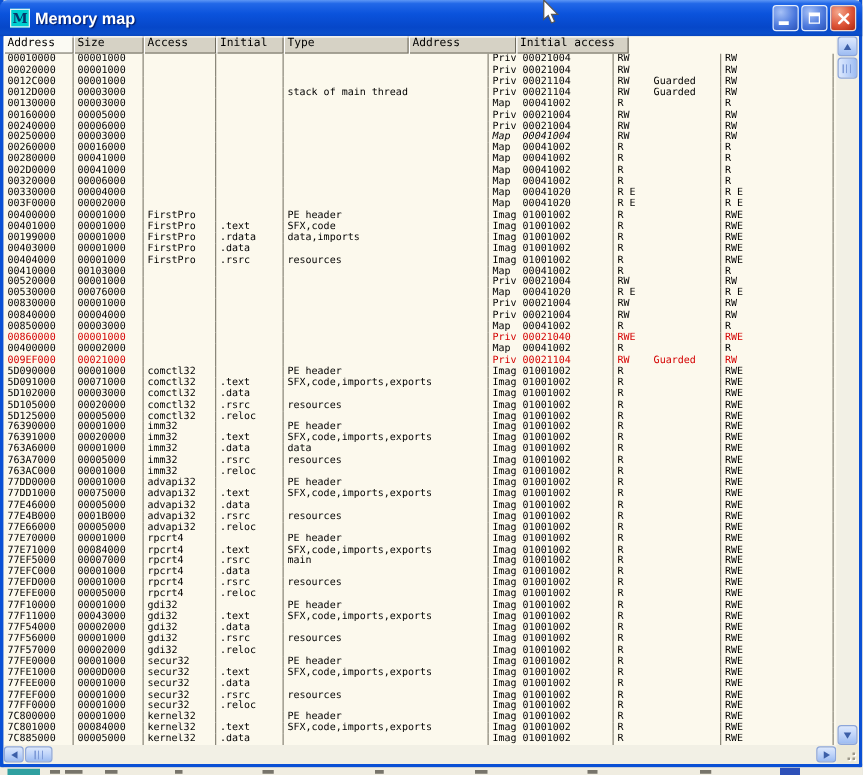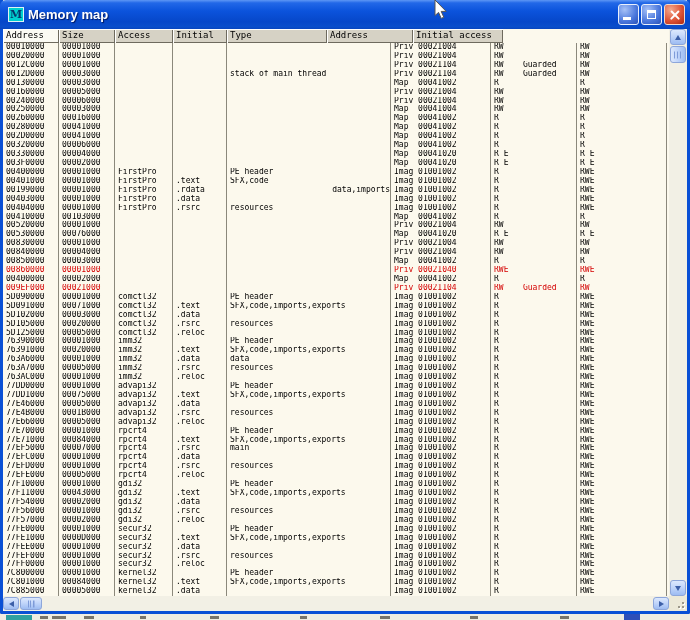--- a/index.html
+++ b/index.html
@@ -187,21 +187,21 @@
             <span class="cell" style="width: 100px;">Priv 00021004</span>
             <span class="cell" style="width: 86px;">RW</span>
             <span class="cell" style="width: 90px;">RW</span>
           </div>
           <div class="trow">
             <span class="cell" style="width: 56px;">00250000</span>
             <span class="cell" style="width: 56px;">00003000</span>
             <span class="cell" style="width: 58px;"></span>
             <span class="cell" style="width: 54px;"></span>
             <span class="cell" style="width: 164px;"></span>
-            <span class="cell" style="width: 100px;">Map  00041004</span>
+            <span class="cell" style="width: 100px; font-style: italic;">Map  00041004</span>
             <span class="cell" style="width: 86px;">RW</span>
             <span class="cell" style="width: 90px;">RW</span>
           </div>
           <div class="trow">
             <span class="cell" style="width: 56px;">00260000</span>
             <span class="cell" style="width: 56px;">00016000</span>
             <span class="cell" style="width: 58px;"></span>
             <span class="cell" style="width: 54px;"></span>
             <span class="cell" style="width: 164px;"></span>
             <span class="cell" style="width: 100px;">Map  00041002</span>
@@ -276,21 +276,21 @@
             <span class="cell" style="width: 164px;">SFX,code</span>
             <span class="cell" style="width: 100px;">Imag 01001002</span>
             <span class="cell" style="width: 86px;">R</span>
             <span class="cell" style="width: 90px;">RWE</span>
           </div>
           <div class="trow">
             <span class="cell" style="width: 56px;">00199000</span>
             <span class="cell" style="width: 56px;">00001000</span>
             <span class="cell" style="width: 58px;">FirstPro</span>
             <span class="cell" style="width: 54px;">.rdata</span>
-            <span class="cell" style="width: 164px; text-align: right;">data,imports</span>
+            <span class="cell" style="width: 164px;">data,imports</span>
             <span class="cell" style="width: 100px;">Imag 01001002</span>
             <span class="cell" style="width: 86px;">R</span>
             <span class="cell" style="width: 90px;">RWE</span>
           </div>
           <div class="trow">
             <span class="cell" style="width: 56px;">00403000</span>
             <span class="cell" style="width: 56px;">00001000</span>
             <span class="cell" style="width: 58px;">FirstPro</span>
             <span class="cell" style="width: 54px;">.data</span>
             <span class="cell" style="width: 164px;"></span>

